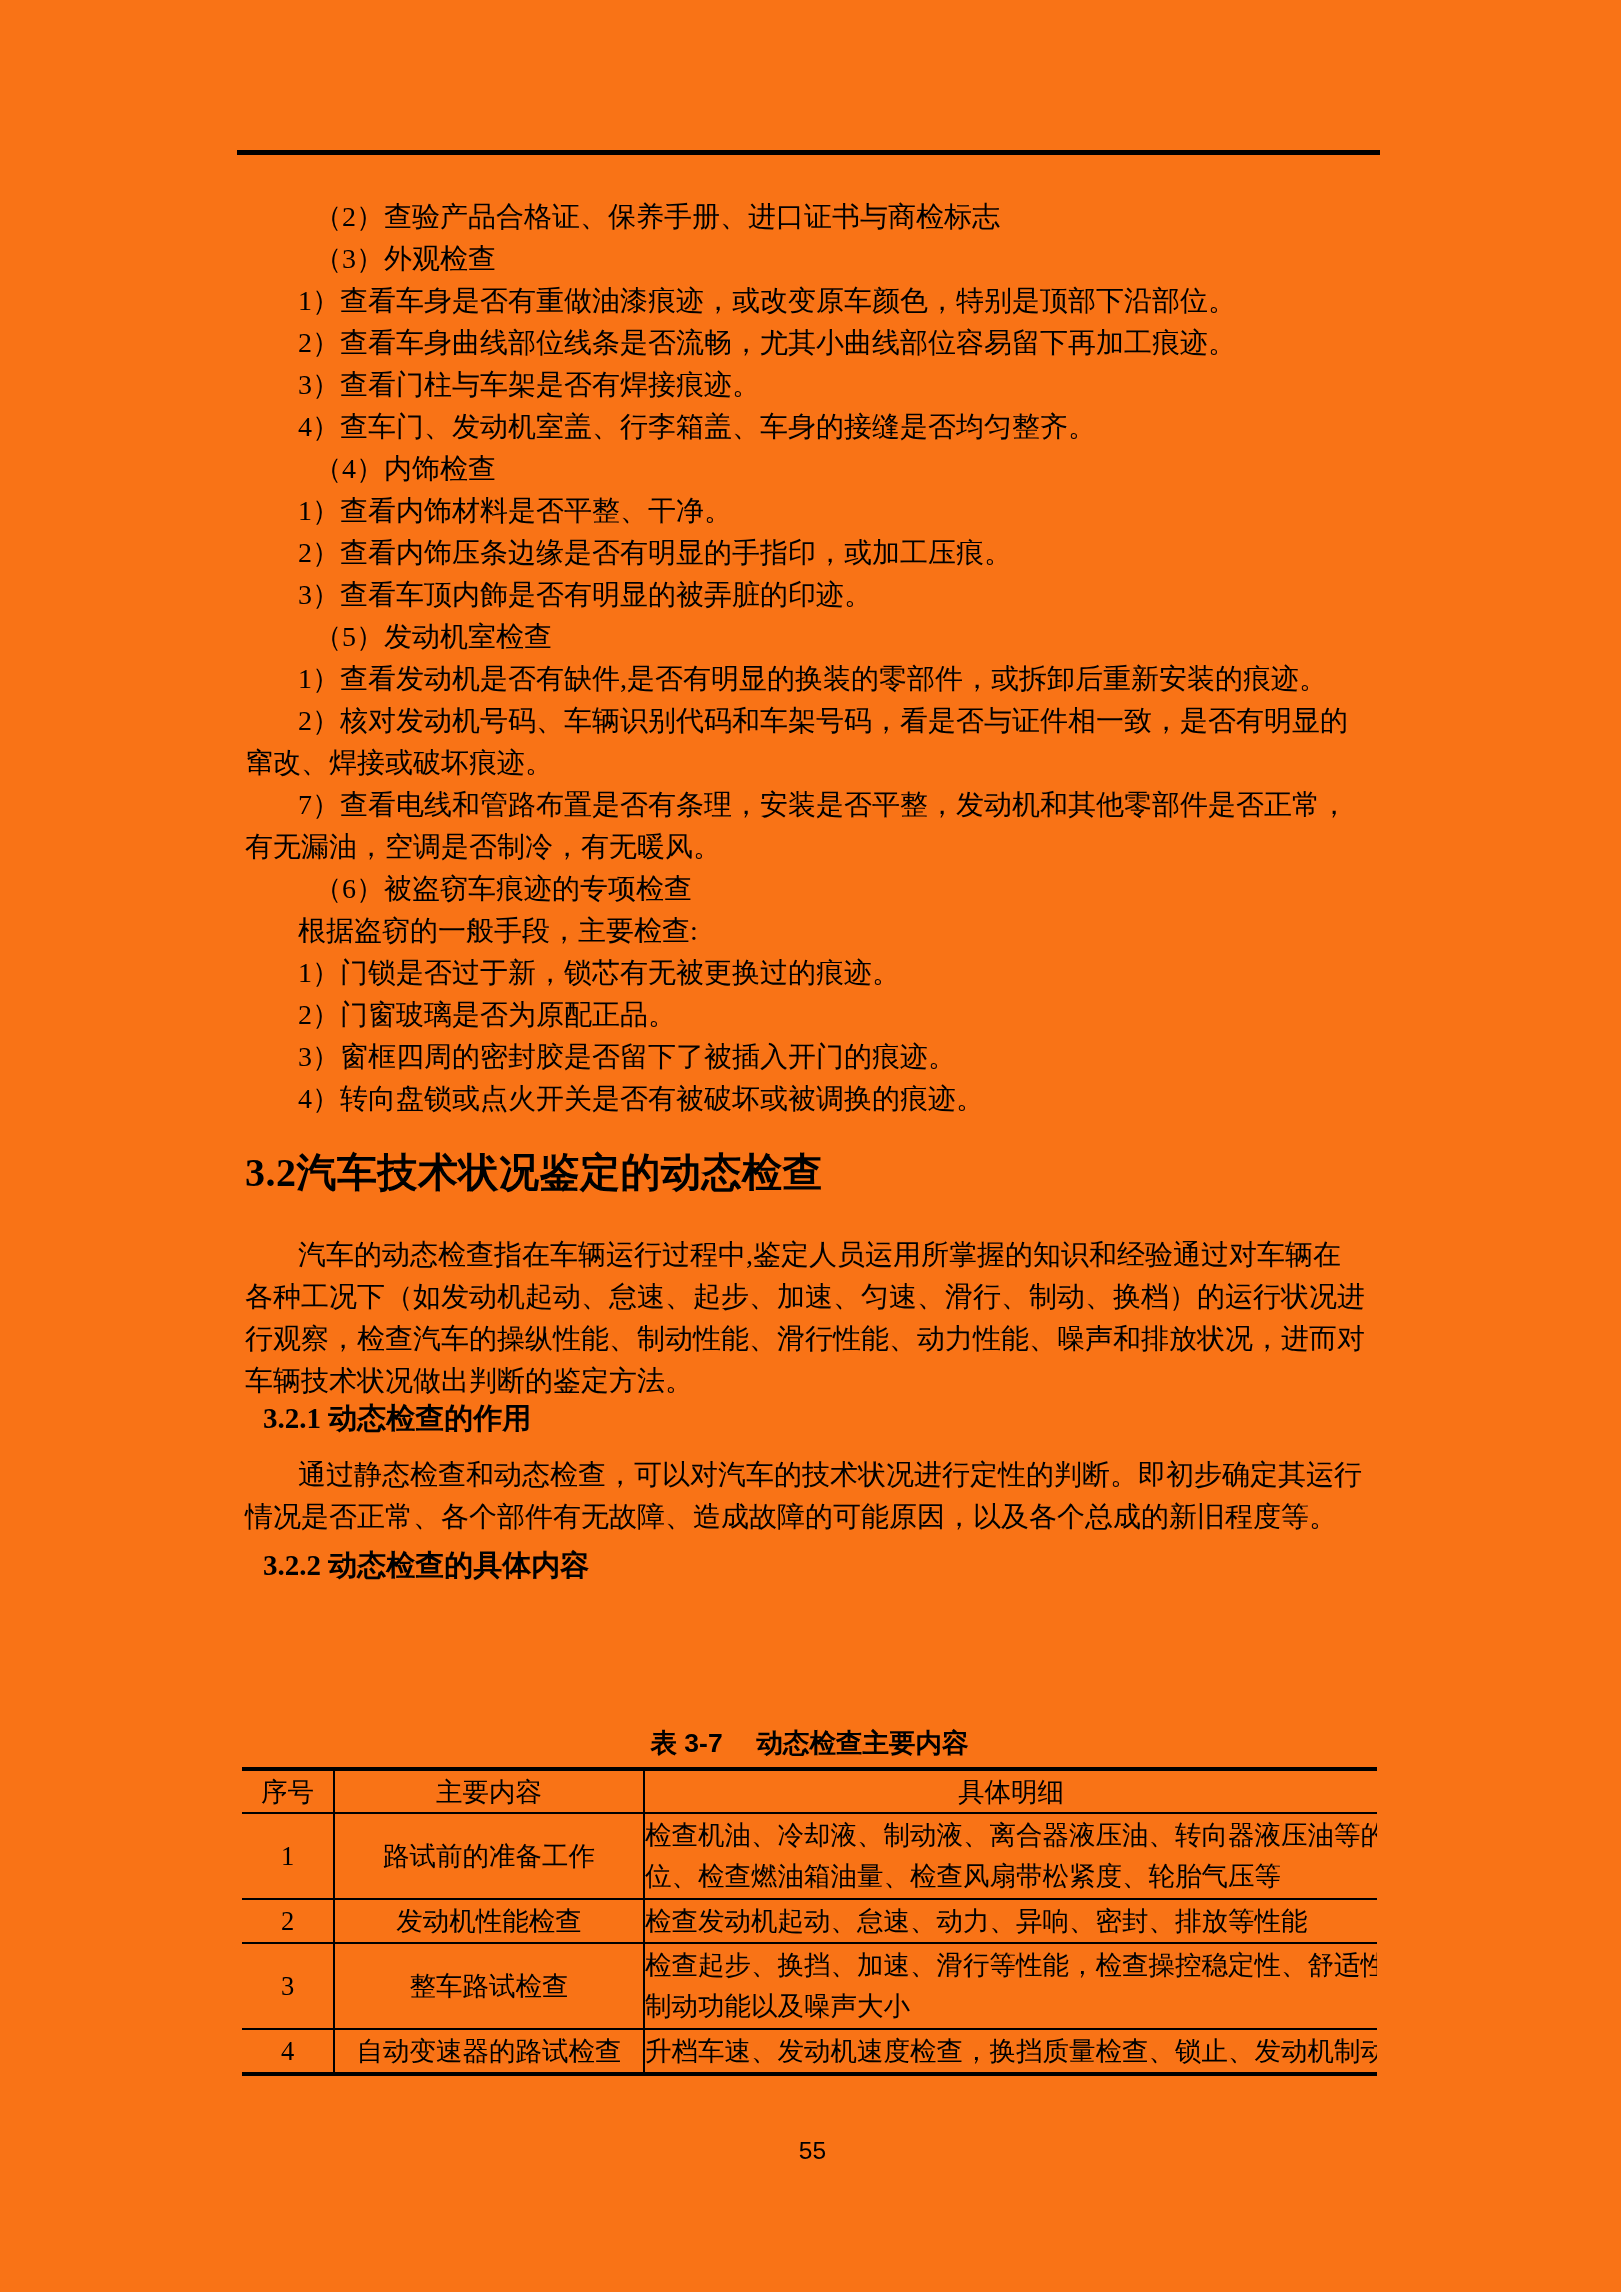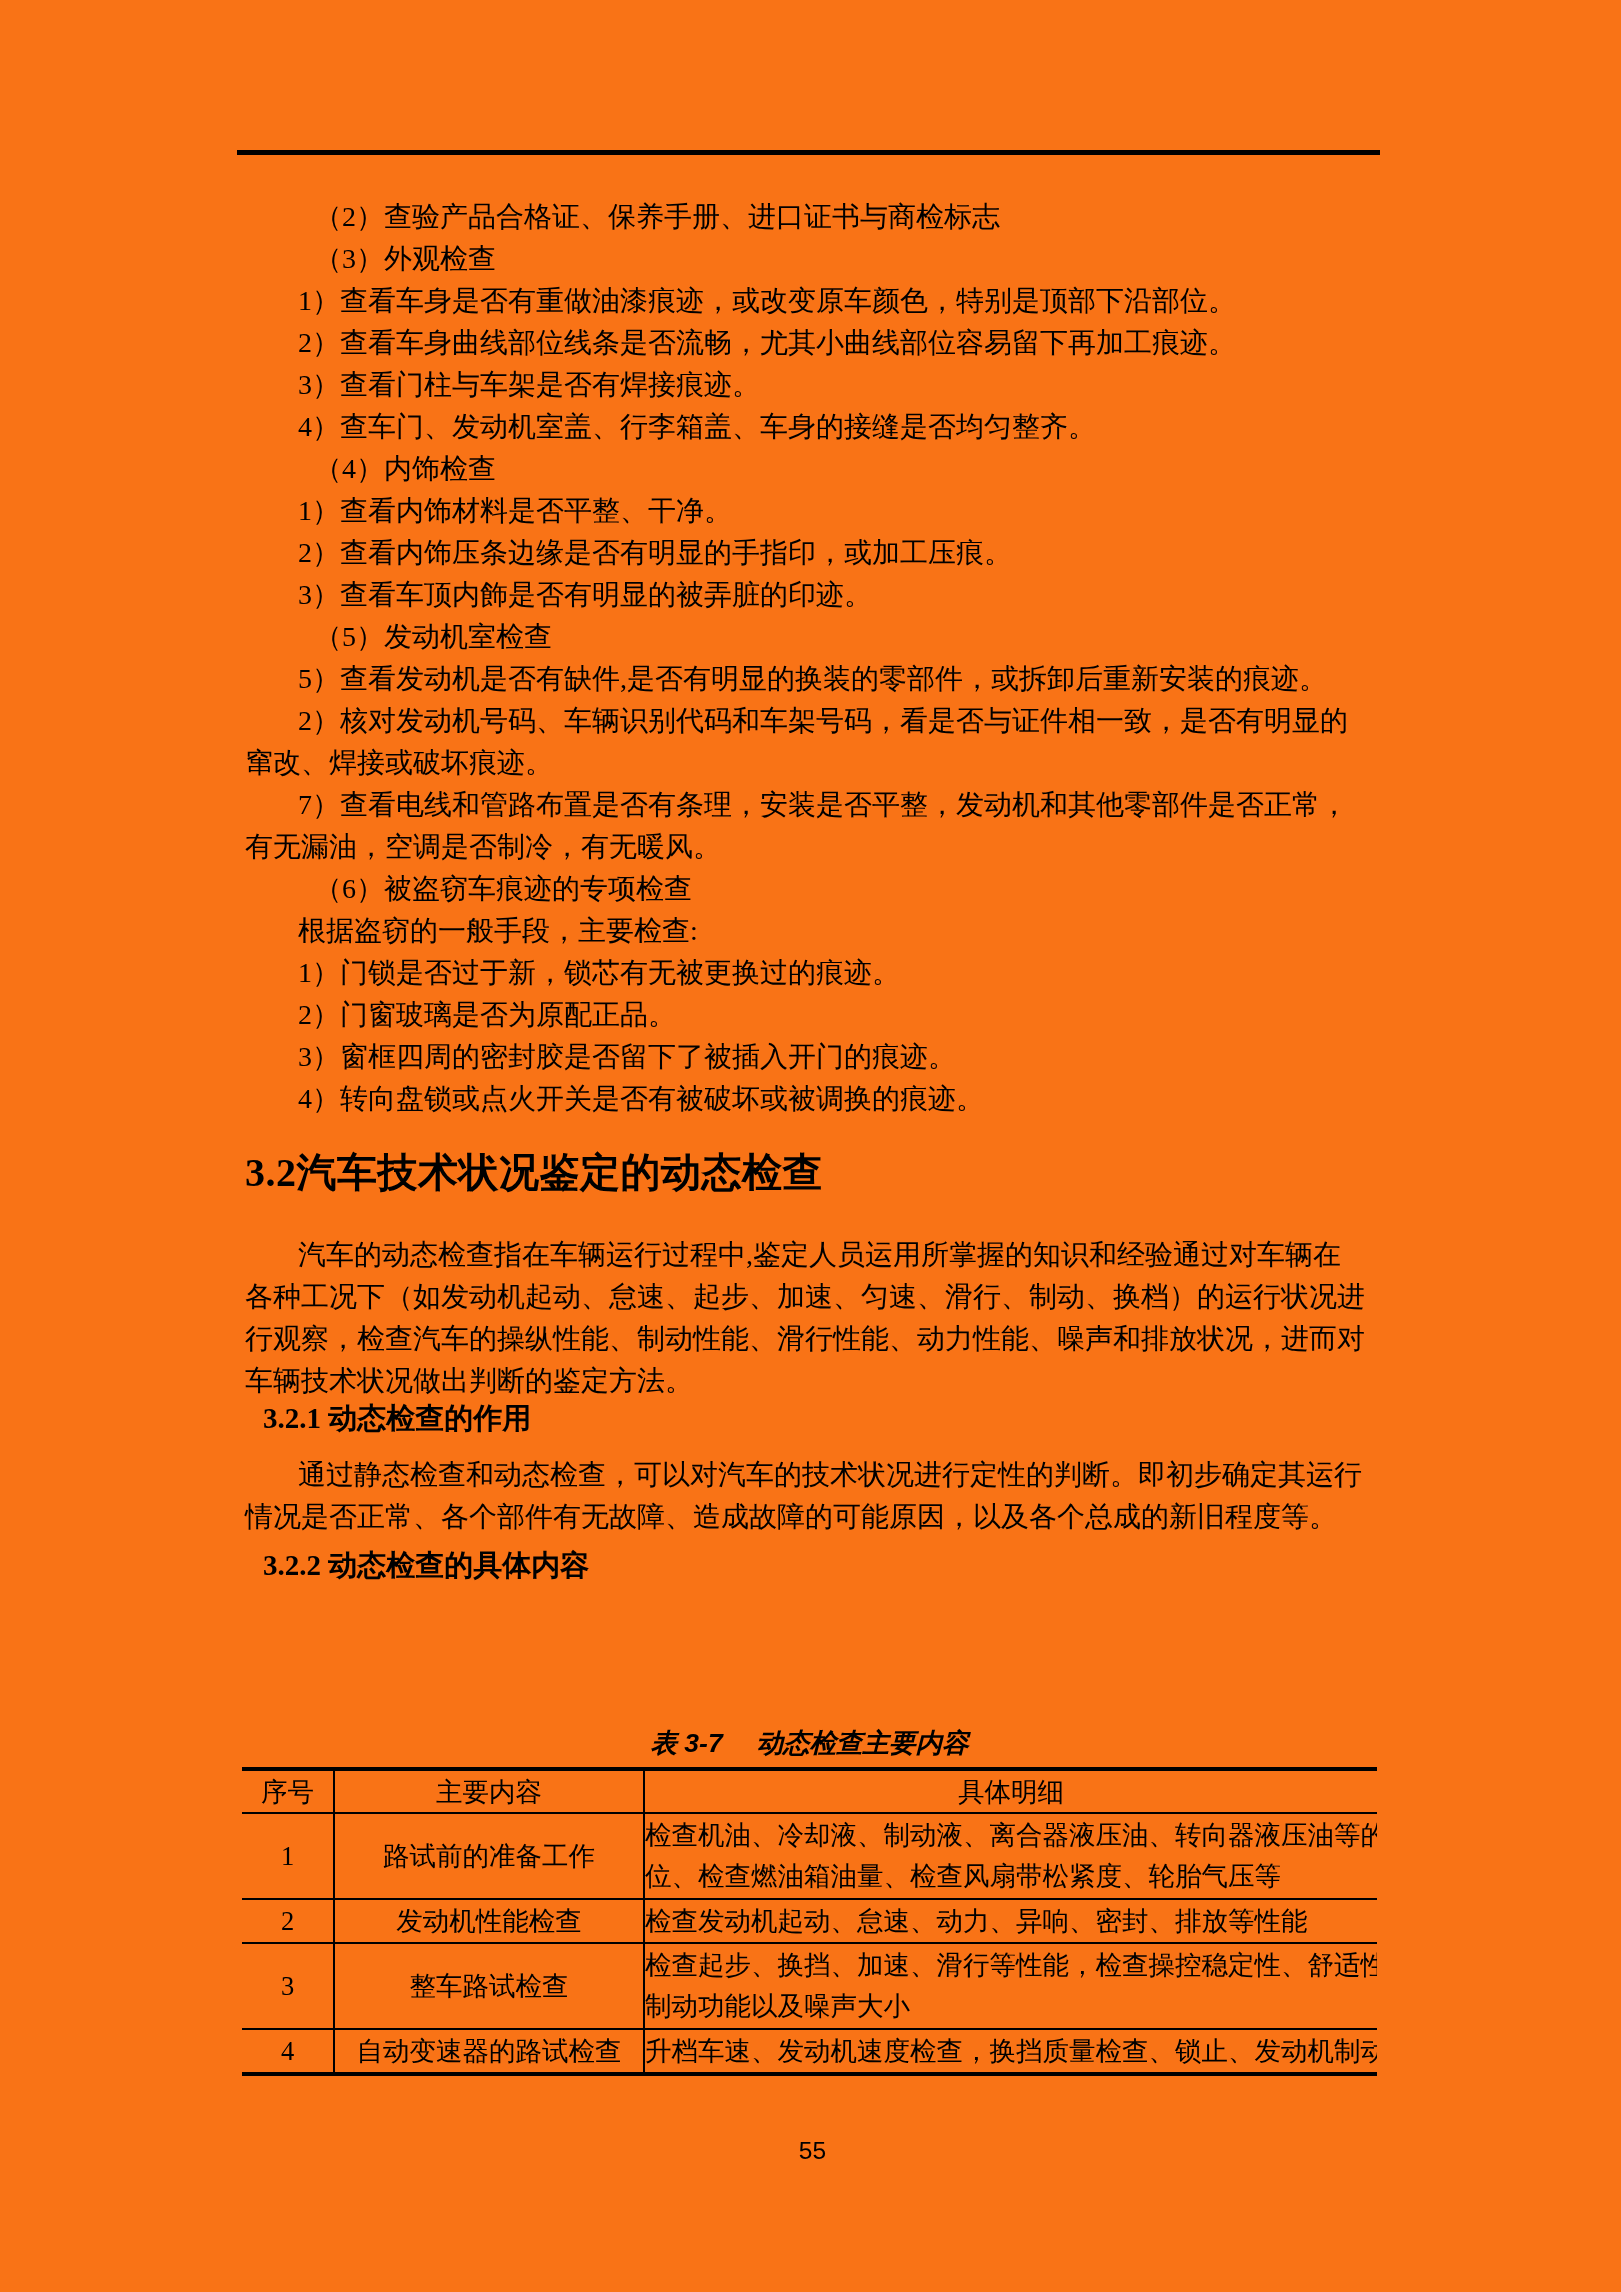--- a/index.html
+++ b/index.html
@@ -38,21 +38,20 @@
     position:absolute; left:263px; width:1147px;
     font-size:29px; font-weight:700; line-height:37px; white-space:nowrap;
   }
   .h2-1 { top:1400px; }
   .h2-2 { top:1547px; }
   .table-title {
     position:absolute; left:242px; top:1727px; width:1135px;
     text-align:center; font-size:26.5px; font-weight:700; line-height:33px;
     font-family:"Liberation Sans","DejaVu Sans",sans-serif;
     white-space:nowrap;
-    font-style:italic;
   }
   table.inspection {
     position:absolute; left:242px; top:1767px;
     width:1135px; table-layout:fixed; border-collapse:collapse;
     border-top:4.9px solid #000; border-bottom:4.9px solid #000;
     font-size:26.5px;
   }
   table.inspection col.c1 { width:92px; }
   table.inspection col.c2 { width:310px; }
   table.inspection col.c3 { width:733px; }
@@ -86,21 +85,21 @@
       <div class="line ind-a">（3）外观检查</div>
       <div class="line ind-b">1）查看车身是否有重做油漆痕迹，或改变原车颜色，特别是顶部下沿部位。</div>
       <div class="line ind-b">2）查看车身曲线部位线条是否流畅，尤其小曲线部位容易留下再加工痕迹。</div>
       <div class="line ind-b">3）查看门柱与车架是否有焊接痕迹。</div>
       <div class="line ind-b">4）查车门、发动机室盖、行李箱盖、车身的接缝是否均匀整齐。</div>
       <div class="line ind-a">（4）内饰检查</div>
       <div class="line ind-b">1）查看内饰材料是否平整、干净。</div>
       <div class="line ind-b">2）查看内饰压条边缘是否有明显的手指印，或加工压痕。</div>
       <div class="line ind-b">3）查看车顶内飾是否有明显的被弄脏的印迹。</div>
       <div class="line ind-a">（5）发动机室检查</div>
-      <div class="line ind-b">5）查看发动机是否有缺件,是否有明显的换装的零部件，或拆卸后重新安装的痕迹。</div>
+      <div class="line ind-b">1）查看发动机是否有缺件,是否有明显的换装的零部件，或拆卸后重新安装的痕迹。</div>
       <div class="line ind-b">2）核对发动机号码、车辆识别代码和车架号码，看是否与证件相一致，是否有明显的</div>
       <div class="line">窜改、焊接或破坏痕迹。</div>
       <div class="line ind-b">7）查看电线和管路布置是否有条理，安装是否平整，发动机和其他零部件是否正常，</div>
       <div class="line">有无漏油，空调是否制冷，有无暖风。</div>
       <div class="line ind-a">（6）被盗窃车痕迹的专项检查</div>
       <div class="line ind-b">根据盗窃的一般手段，主要检查:</div>
       <div class="line ind-b">1）门锁是否过于新，锁芯有无被更换过的痕迹。</div>
       <div class="line ind-b">2）门窗玻璃是否为原配正品。</div>
       <div class="line ind-b">3）窗框四周的密封胶是否留下了被插入开门的痕迹。</div>
       <div class="line ind-b">4）转向盘锁或点火开关是否有被破坏或被调换的痕迹。</div>

